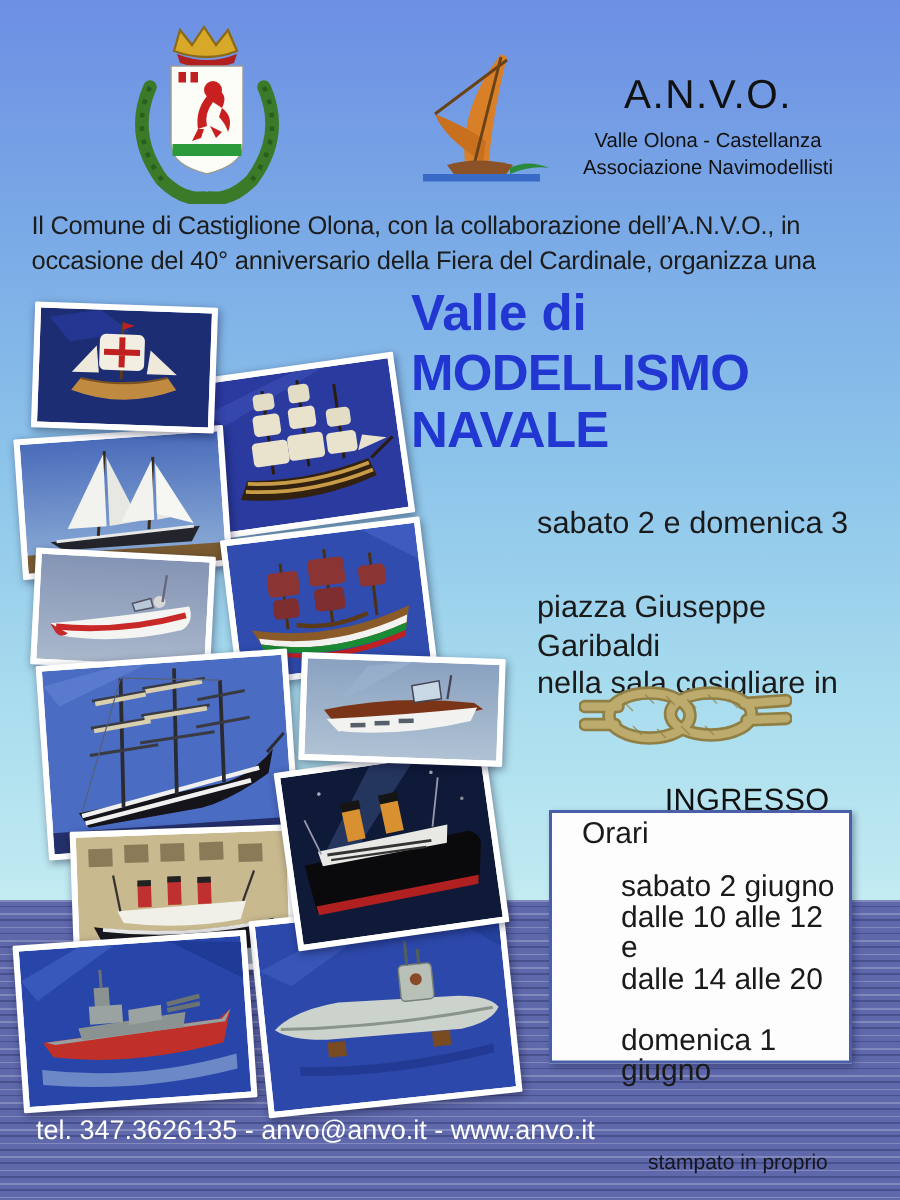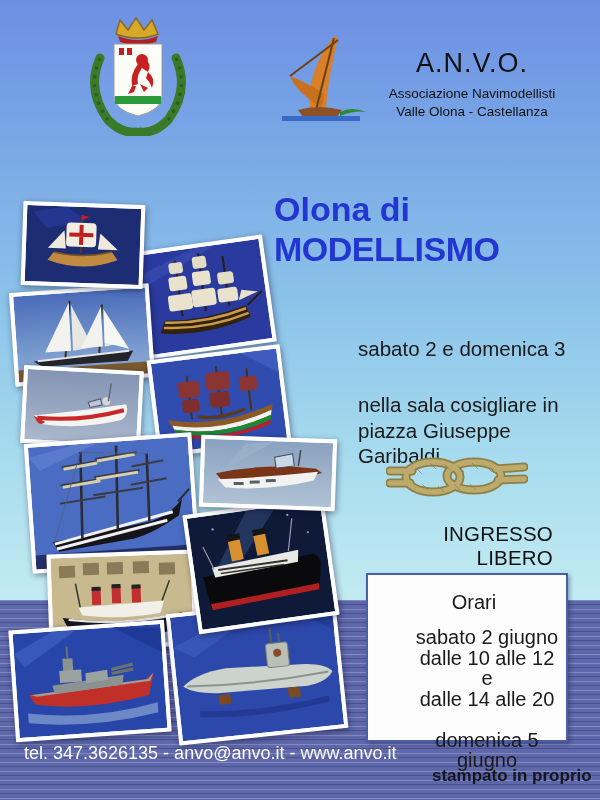--- a/index.html
+++ b/index.html
@@ -24,28 +24,28 @@
          color:#1c1c1c; line-height:1.38;}
   
   .title{left:274px; top:192px; color:#2236d2; font-weight:bold; line-height:1.0;}
   .title .t1{font-size:34px; margin-bottom:6px;}
   .title .t2,.title .t3{font-size:34px; letter-spacing:-0.5px; margin-top:4px;}
   
   .dates{left:358px; top:336px; width:220px; font-size:20.5px; color:#1a1a1a; line-height:1.25;}
   .venue{left:358px; top:392px; width:230px; font-size:20.5px; color:#1a1a1a; line-height:1.25;}
   .admission{left:393px; top:522px; width:160px; font-size:20.5px; color:#111; letter-spacing:0.2px;text-align:right;}
   
-  .orari-box{left:366px; top:573px; width:202px; height:169px; background:#fdfdfd;
+  .orari-box{left:366px; top:540px; width:202px; height:169px; background:#fdfdfd;
              border:2px solid #4a5fa8; box-sizing:border-box; box-shadow:2px 2px 4px rgba(20,20,60,.35);
-             padding:16px 6px 0 20px; color:#1a1a1a;text-align:center;}
+             padding:3px 6px 0 20px; color:#1a1a1a;}
   .orari-title{font-size:20px; margin-bottom:13px;}
   .orari-line{font-size:20px; line-height:20.5px; min-height:20.5px;margin-left:26px;}
   
   .footer-info{left:24px; top:742px; color:#ffffff; font-size:18px; line-height:1.3;}
-  .printed-note{left:432px; top:766px; color:#15151c; font-size:17px;font-weight:bold;}
+  .printed-note{left:432px; top:766px; color:#15151c; font-size:14px;}
   
   .photo{position:absolute; background:#fff; padding:4px;
          box-shadow:1px 2px 6px rgba(10,10,40,.45); border-radius:1px;}
   .photo svg{display:block;}
 </style>
 </head>
 <body>
 
 <div class="poster">
 
@@ -79,29 +79,34 @@
       <line x1="14" y1="44" x2="62" y2="8" stroke="#6a4218" stroke-width="2"></line>
       <path d="M22,78 Q42,72 66,78 L60,86 Q42,90 28,86 Z" fill="#8a5226"></path>
       <rect x="6" y="84" width="78" height="5" fill="#3a6ac8"></rect>
       <path d="M64,80 Q76,74 90,80 Q78,78 64,84 Z" fill="#2a8a3a"></path>
     </svg>
   </div>
 
   <div class="abs anvo-block">
     <div class="anvo-acronym">A.N.V.O.</div>
     <div class="anvo-sub">
+      <div>Valle Olona - Castellanza</div>
       <div>Associazione Navimodellisti</div>
-      <div>Valle Olona - Castellanza</div>
     </div>
   </div>
 
+  <div class="abs intro">
+    <div>Il Comune di Castiglione Olona, con la collaborazione dell’A.N.V.O., in</div>
+    <div>occasione del 40° anniversario della Fiera del Cardinale, organizza una</div>
+  </div>
 
   <div class="abs title">
-    <div class="t1">Olona di</div>
+    <div class="t1">Valle di</div>
     <div class="t2">MODELLISMO</div>
+    <div class="t3">NAVALE</div>
   </div>
 
   <div class="photo" style="left:138px; top:243px; transform:rotate(-8deg); z-index:1;">
     <svg width="124" height="100" viewBox="0 0 124 100">
       <rect width="124" height="100" fill="#2a3a9e"></rect>
       <path d="M0,20 L60,0 L80,0 L10,30 Z" fill="#3a4cb2" opacity=".7"></path>
       <path d="M14,80 Q60,90 106,76 L102,64 Q60,74 20,68 Z" fill="#32210f"></path>
       <path d="M20,70 Q60,77 102,67" stroke="#c89b48" stroke-width="2.5" fill="none"></path>
       <path d="M18,75 Q60,83 104,72" stroke="#c89b48" stroke-width="2.5" fill="none"></path>
       <line x1="38" y1="66" x2="38" y2="10" stroke="#2a1c0e" stroke-width="2"></line>
@@ -331,22 +336,22 @@
       <path d="M70,16 L88,12 L90,24 L72,27 Z" fill="#c8d8e4" stroke="#445" stroke-width="1"></path>
       <line x1="96" y1="8" x2="94" y2="24" stroke="#445" stroke-width="1.5"></line>
     </svg>
   </div>
 
   <div class="abs dates">
     <div>sabato 2 e domenica 3</div>
   </div>
 
   <div class="abs venue">
+    <div>piazza Giuseppe Garibaldi</div>
     <div>nella sala cosigliare in</div>
-    <div>piazza Giuseppe Garibaldi</div>
   </div>
 
   <div class="abs" style="left:386px; top:450px;">
     <svg width="142" height="54" viewBox="0 0 142 54">
       <g fill="none" stroke="#8f7f45" stroke-width="9" stroke-linecap="round">
         <ellipse cx="47" cy="27" rx="27" ry="15"></ellipse>
         <ellipse cx="88" cy="26" rx="27" ry="14"></ellipse>
         <line x1="4" y1="21" x2="26" y2="21"></line>
           <line x1="4" y1="33" x2="24" y2="33"></line>
         <line x1="110" y1="19" x2="138" y2="17"></line>
@@ -376,21 +381,21 @@
   </div>
 
   <div class="abs admission">INGRESSO LIBERO</div>
 
   <div class="abs orari-box">
     <div class="orari-title">Orari</div>
     <div class="orari-line">sabato 2 giugno</div>
     <div class="orari-line">dalle 10 alle 12 e</div>
     <div class="orari-line">dalle 14 alle 20</div>
     <div class="orari-line"></div>
-    <div class="orari-line">domenica 5 giugno</div>
+    <div class="orari-line">domenica 1 giugno</div>
   </div>
 
   <div class="abs footer-info">
     <div>tel. 347.3626135 - anvo@anvo.it - www.anvo.it</div>
   </div>
 
   <div class="abs printed-note">stampato in proprio</div>
 
 </div>
 

